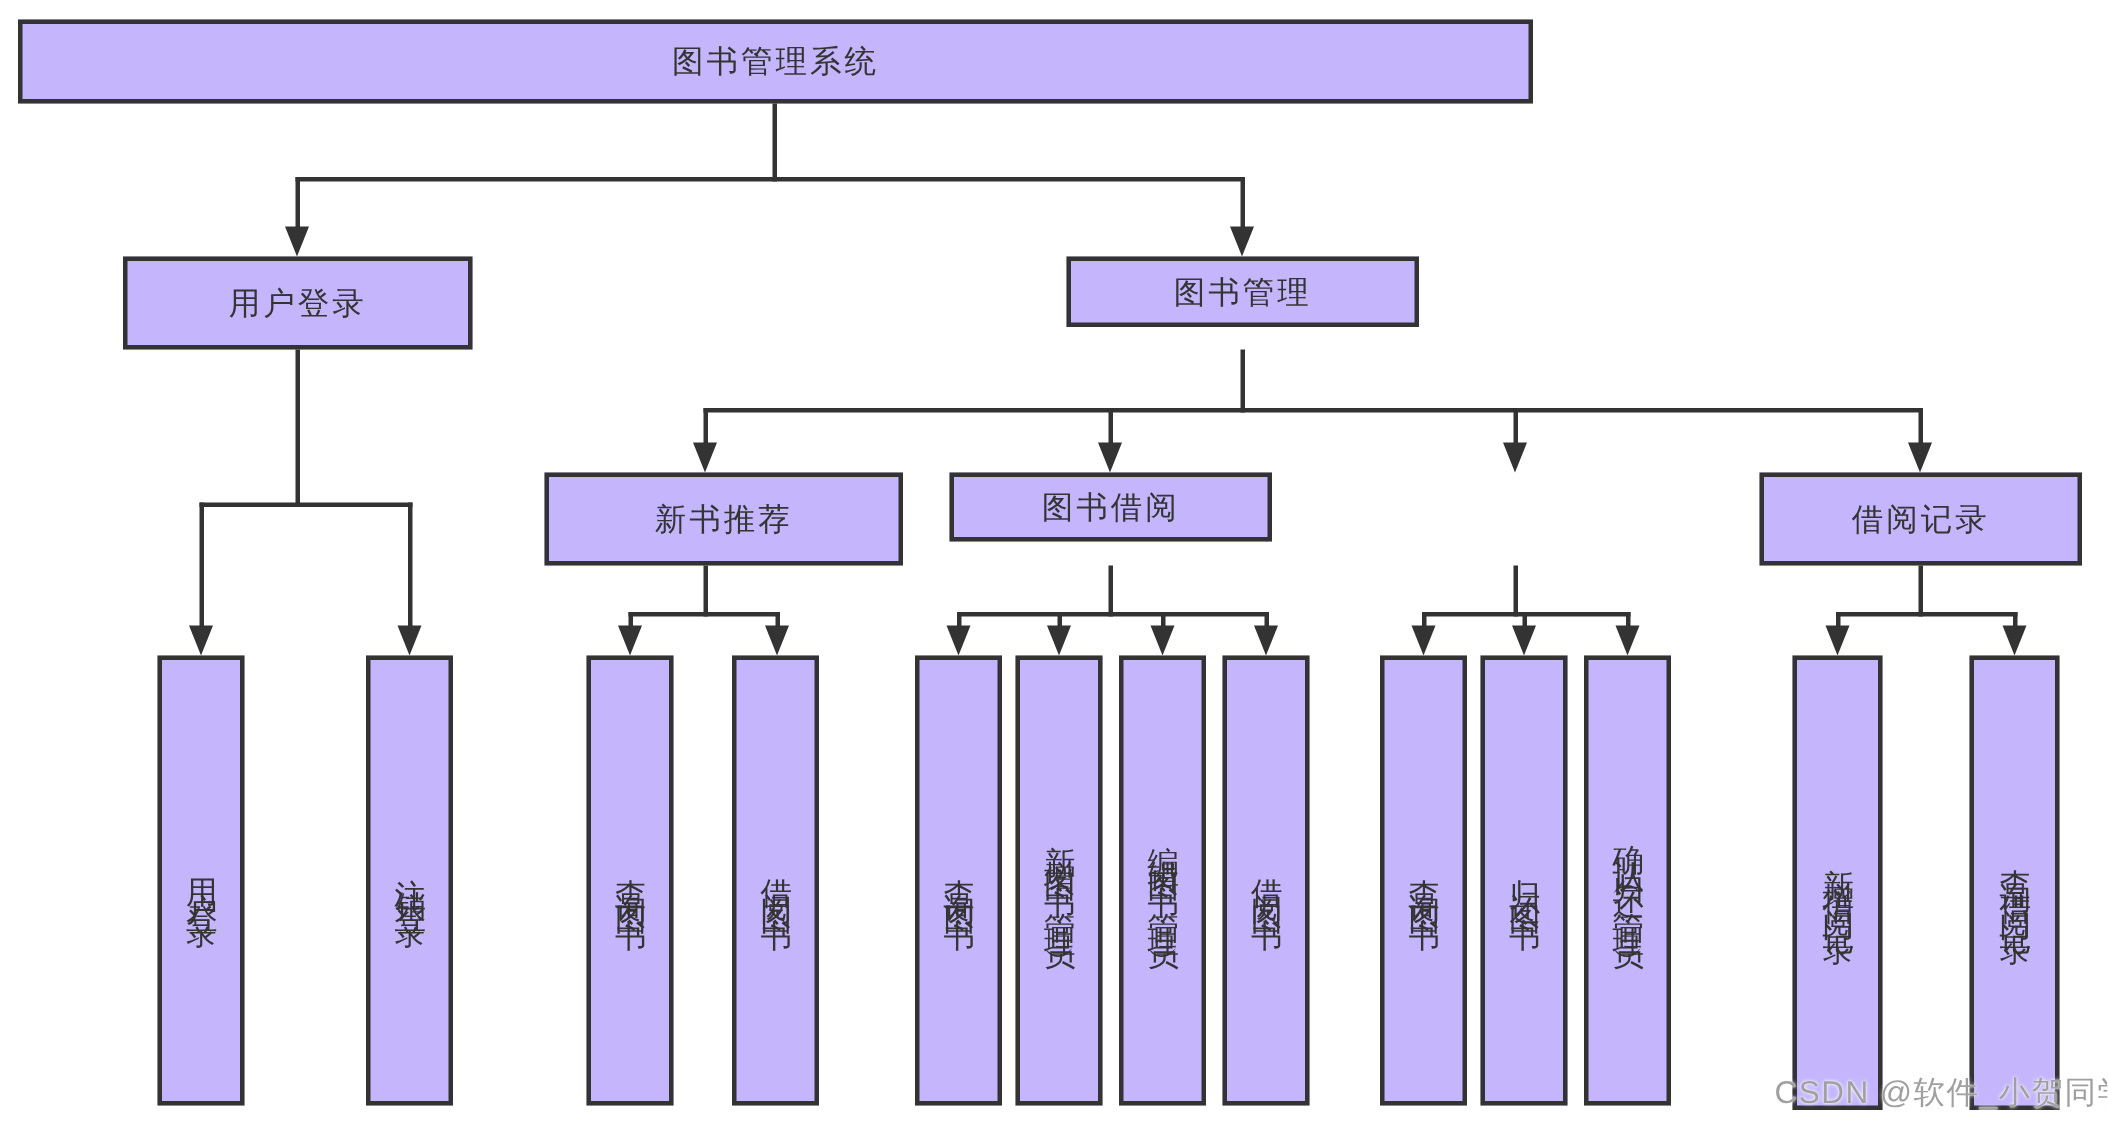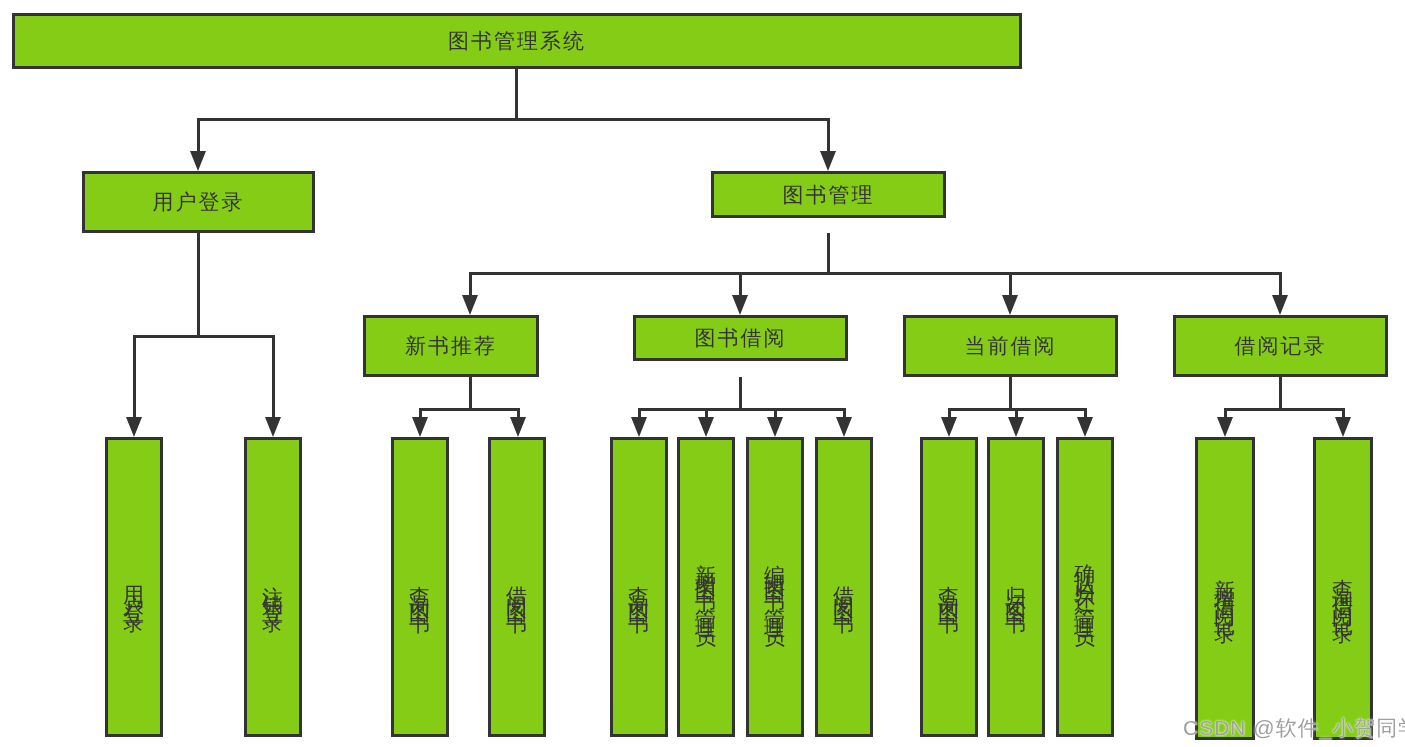--- a/index.html
+++ b/index.html
@@ -12,21 +12,21 @@
     position:relative;
     width:1405px;height:747px;
     background:var(--bg);
     font-family:"Liberation Sans", sans-serif;
     overflow:hidden;
   }
   .box{
     position:absolute;
     box-sizing:border-box;
     border:3px solid var(--line);
-    background:#84cc16;
+    background:#c4b5fd;
     display:flex;
     align-items:center;
     justify-content:center;
     color:var(--txt);
   }
   .hbox{
     font-size:21px;
     letter-spacing:2px;
     font-weight:500;
     white-space:nowrap;
@@ -89,23 +89,22 @@
   <div class="line" style="left:469px;top:272px;width:813px;height:3px;"></div>
   <div class="line" style="left:469px;top:272px;width:3px;height:28px;"></div>
   <div class="line" style="left:739px;top:272px;width:3px;height:28px;"></div>
   <div class="line" style="left:1009px;top:272px;width:3px;height:28px;"></div>
   <div class="line" style="left:1279px;top:272px;width:3px;height:28px;"></div>
   <div class="arw" style="left:462px;top:295px;"></div>
   <div class="arw" style="left:732px;top:295px;"></div>
   <div class="arw" style="left:1002px;top:295px;"></div>
   <div class="arw" style="left:1272px;top:295px;"></div>
 
-  <div class="box hbox" style="left:363px;top:315px;width:176px;height:62px;">新书推荐</div>
+  <div class="box hbox" style="left:363px;top:315px;width:239px;height:62px;">新书推荐</div>
   <div class="box hbox" style="left:633px;top:315px;width:215px;height:46px;">图书借阅</div>
-  <div class="box hbox" style="left:903px;top:315px;width:215px;height:62px;">当前借阅</div>
   <div class="box hbox" style="left:1173px;top:315px;width:215px;height:62px;">借阅记录</div>
 
   <div class="line" style="left:469px;top:377px;width:3px;height:34px;"></div>
   <div class="line" style="left:419px;top:408px;width:101px;height:3px;"></div>
   <div class="line" style="left:419px;top:408px;width:3px;height:14px;"></div>
   <div class="line" style="left:517px;top:408px;width:3px;height:14px;"></div>
   <div class="arw" style="left:412px;top:417px;"></div>
   <div class="arw" style="left:510px;top:417px;"></div>
 
   <div class="line" style="left:739px;top:377px;width:3px;height:34px;"></div>

